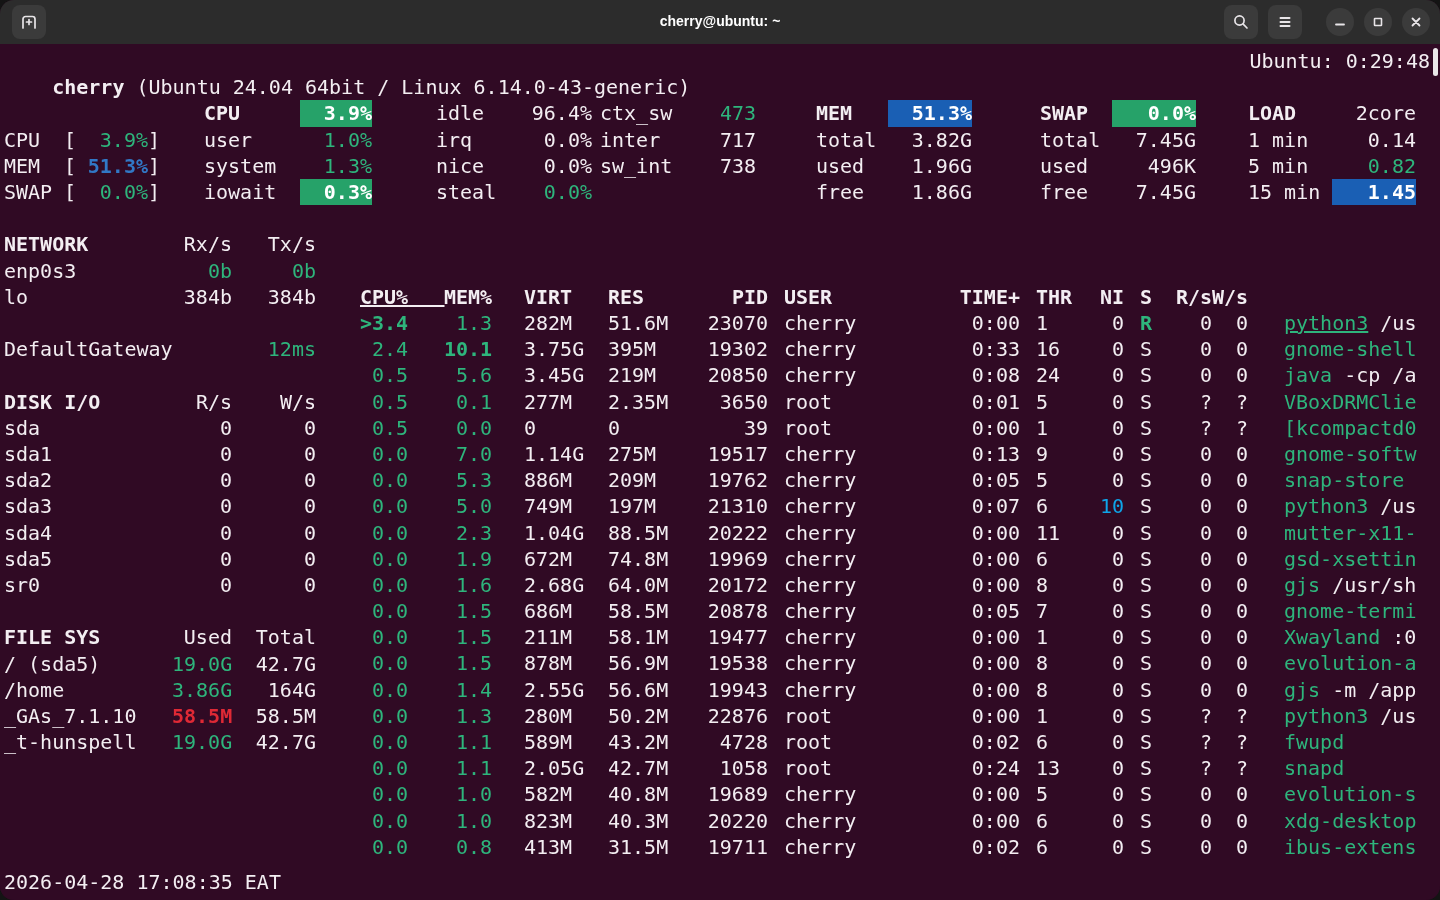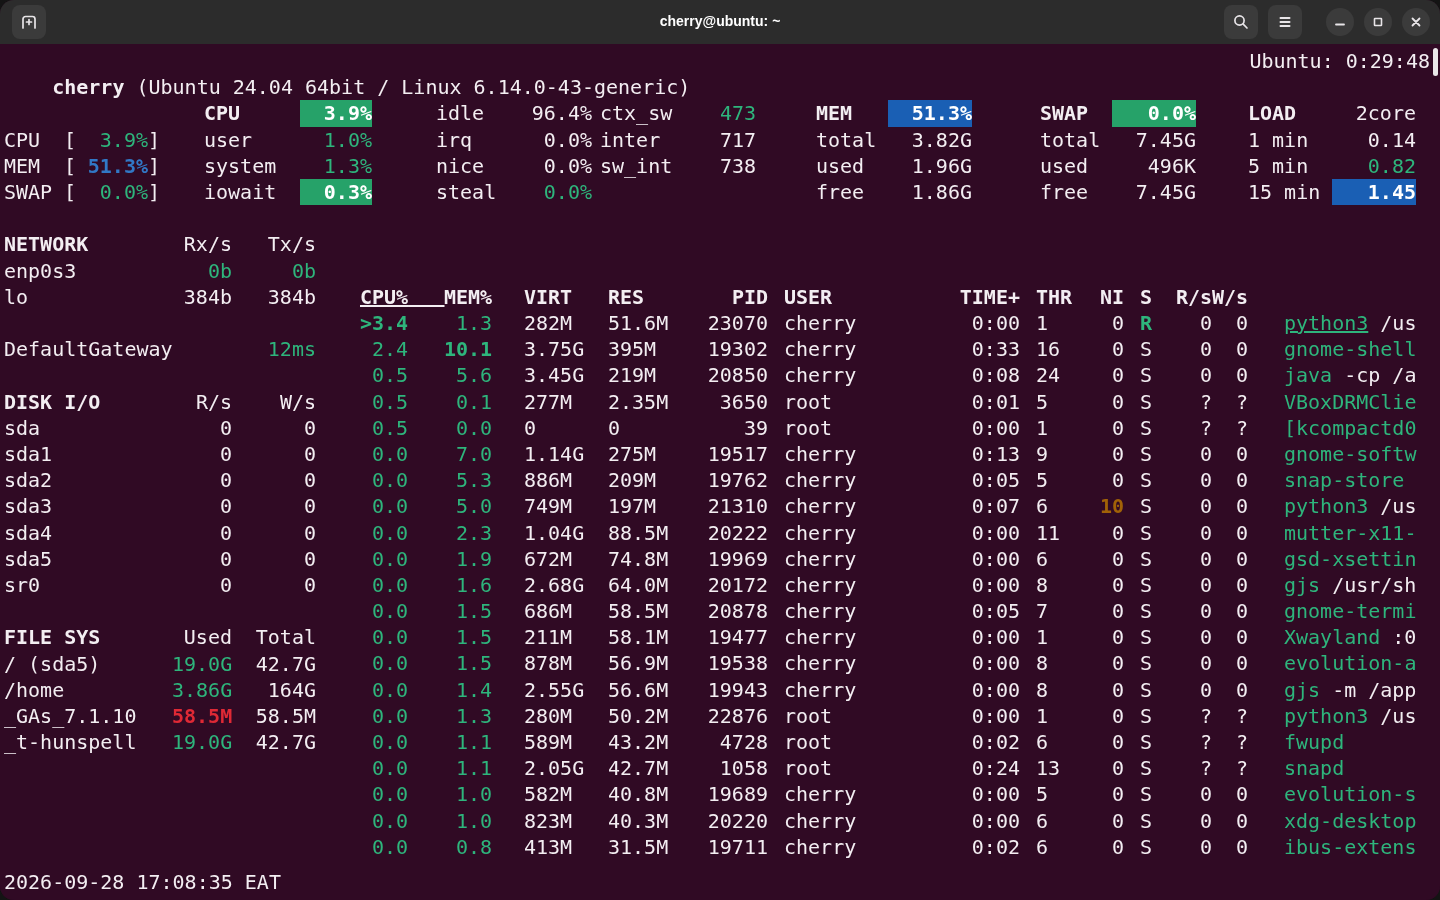--- a/index.html
+++ b/index.html
@@ -20,21 +20,21 @@
   
   .term{position:absolute;top:44px;left:0;right:0;bottom:0;background:#300a24}
   .blk{position:absolute;font-size:20px;line-height:26.2px;color:#f3eef2;white-space:pre}
   .kv{height:26.2px}
   .cell{display:inline-block;white-space:pre;vertical-align:top}
   .tr{text-align:right}
   .b{font-weight:bold}
   .g{color:#2eb57c}
   .bl{color:#3178c6;font-weight:bold}
   .r{color:#df2935;font-weight:bold}
-  .m{color:#a16207;font-weight:bold}
+  .m{color:#0ea5e9;font-weight:normal}
   .bgG{background:#26a269;color:#ffffff;font-weight:bold}
   .bgB{background:#1a5fb4;color:#ffffff;font-weight:bold}
   .u{text-decoration:underline}
 
   .l-header{top:48px;left:4px;right:10px}
   .l-header .right{position:absolute;right:0;top:0}
   .sp{margin-left:12px}
 
   .quicklook{top:126.6px;left:4px}
   .cpu-left{top:100.4px;left:204px}
@@ -143,16 +143,16 @@
   <div class="blk swap-panel" id="swap-panel"><div class="kv"><span class="cell b" style="width: 72px;">SWAP</span><span class="cell tr bgG" style="width: 84px;">0.0%</span></div><div class="kv"><span class="cell " style="width: 72px;">total</span><span class="cell tr " style="width: 84px;">7.45G</span></div><div class="kv"><span class="cell " style="width: 72px;">used</span><span class="cell tr " style="width: 84px;">496K</span></div><div class="kv"><span class="cell " style="width: 72px;">free</span><span class="cell tr " style="width: 84px;">7.45G</span></div></div>
   <div class="blk load-panel" id="load-panel"><div class="kv"><span class="cell b" style="width: 84px;">LOAD</span><span class="cell tr " style="width: 84px;">2core</span></div><div class="kv"><span class="cell " style="width: 84px;">1 min</span><span class="cell tr " style="width: 84px;">0.14</span></div><div class="kv"><span class="cell " style="width: 84px;">5 min</span><span class="cell tr g" style="width: 84px;">0.82</span></div><div class="kv"><span class="cell " style="width: 84px;">15 min</span><span class="cell tr bgB" style="width: 84px;">1.45</span></div></div>
   <div class="blk network-panel" id="network-panel"><div class="kv"><span class="cell b" style="width: 168px;">NETWORK</span><span class="cell tr" style="width: 60px;">Rx/s</span><span class="cell tr" style="width: 84px;">Tx/s</span></div><div class="kv"><span class="cell " style="width: 168px;">enp0s3</span><span class="cell tr g" style="width: 60px;">0b</span><span class="cell tr g" style="width: 84px;">0b</span></div><div class="kv"><span class="cell " style="width: 168px;">lo</span><span class="cell tr " style="width: 60px;">384b</span><span class="cell tr " style="width: 84px;">384b</span></div><div class="kv"></div><div class="kv"><span class="cell " style="width: 168px;">DefaultGateway</span><span class="cell tr" style="width: 60px;"></span><span class="cell tr g" style="width: 84px;">12ms</span></div></div>
   <div class="blk disk-panel" id="disk-panel"><div class="kv"><span class="cell b" style="width: 168px;">DISK I/O</span><span class="cell tr" style="width: 60px;">R/s</span><span class="cell tr" style="width: 84px;">W/s</span></div><div class="kv"><span class="cell " style="width: 168px;">sda</span><span class="cell tr " style="width: 60px;">0</span><span class="cell tr " style="width: 84px;">0</span></div><div class="kv"><span class="cell " style="width: 168px;">sda1</span><span class="cell tr " style="width: 60px;">0</span><span class="cell tr " style="width: 84px;">0</span></div><div class="kv"><span class="cell " style="width: 168px;">sda2</span><span class="cell tr " style="width: 60px;">0</span><span class="cell tr " style="width: 84px;">0</span></div><div class="kv"><span class="cell " style="width: 168px;">sda3</span><span class="cell tr " style="width: 60px;">0</span><span class="cell tr " style="width: 84px;">0</span></div><div class="kv"><span class="cell " style="width: 168px;">sda4</span><span class="cell tr " style="width: 60px;">0</span><span class="cell tr " style="width: 84px;">0</span></div><div class="kv"><span class="cell " style="width: 168px;">sda5</span><span class="cell tr " style="width: 60px;">0</span><span class="cell tr " style="width: 84px;">0</span></div><div class="kv"><span class="cell " style="width: 168px;">sr0</span><span class="cell tr " style="width: 60px;">0</span><span class="cell tr " style="width: 84px;">0</span></div></div>
   <div class="blk fs-panel" id="fs-panel"><div class="kv"><span class="cell b" style="width: 168px;">FILE SYS</span><span class="cell tr" style="width: 60px;">Used</span><span class="cell tr" style="width: 84px;">Total</span></div><div class="kv"><span class="cell " style="width: 168px;">/ (sda5)</span><span class="cell tr g" style="width: 60px;">19.0G</span><span class="cell tr " style="width: 84px;">42.7G</span></div><div class="kv"><span class="cell " style="width: 168px;">/home</span><span class="cell tr g" style="width: 60px;">3.86G</span><span class="cell tr " style="width: 84px;">164G</span></div><div class="kv"><span class="cell " style="width: 168px;">_GAs_7.1.10</span><span class="cell tr r" style="width: 60px;">58.5M</span><span class="cell tr " style="width: 84px;">58.5M</span></div><div class="kv"><span class="cell " style="width: 168px;">_t-hunspell</span><span class="cell tr g" style="width: 60px;">19.0G</span><span class="cell tr " style="width: 84px;">42.7G</span></div></div>
 
 
   <div class="blk phead" id="phead"><span class="cell c-cpu h-cpu">CPU%</span><span class="cell c-mem tr b">MEM%</span><span class="cell c-virt b">VIRT</span><span class="cell c-res b">RES</span><span class="cell c-pid tr b">PID</span><span class="cell c-user b">USER</span><span class="cell c-time tr b">TIME+</span><span class="cell c-thr b">THR</span><span class="cell c-ni tr b">NI</span><span class="cell c-st b">S</span><span class="cell c-rs tr b">R/s</span><span class="cell c-ws tr b">W/s</span></div>
   <div class="blk ptable" id="ptable"><div class="prow"><span class="cell c-cpu tr g b">&gt;3.4</span><span class="cell c-mem tr g">1.3</span><span class="cell c-virt">282M</span><span class="cell c-res">51.6M</span><span class="cell c-pid tr">23070</span><span class="cell c-user">cherry</span><span class="cell c-time tr">0:00</span><span class="cell c-thr">1</span><span class="cell c-ni tr">0</span><span class="cell c-st g b">R</span><span class="cell c-rs tr">0</span><span class="cell c-ws tr">0</span><span class="cell c-cmd"><span class="cell g u">python3</span><span class="cell " style="margin-left: 12px;">/us</span></span></div><div class="prow"><span class="cell c-cpu tr g">2.4</span><span class="cell c-mem tr g b">10.1</span><span class="cell c-virt">3.75G</span><span class="cell c-res">395M</span><span class="cell c-pid tr">19302</span><span class="cell c-user">cherry</span><span class="cell c-time tr">0:33</span><span class="cell c-thr">16</span><span class="cell c-ni tr">0</span><span class="cell c-st">S</span><span class="cell c-rs tr">0</span><span class="cell c-ws tr">0</span><span class="cell c-cmd"><span class="cell g">gnome-shell</span></span></div><div class="prow"><span class="cell c-cpu tr g">0.5</span><span class="cell c-mem tr g">5.6</span><span class="cell c-virt">3.45G</span><span class="cell c-res">219M</span><span class="cell c-pid tr">20850</span><span class="cell c-user">cherry</span><span class="cell c-time tr">0:08</span><span class="cell c-thr">24</span><span class="cell c-ni tr">0</span><span class="cell c-st">S</span><span class="cell c-rs tr">0</span><span class="cell c-ws tr">0</span><span class="cell c-cmd"><span class="cell g">java</span><span class="cell " style="margin-left: 12px;">-cp /a</span></span></div><div class="prow"><span class="cell c-cpu tr g">0.5</span><span class="cell c-mem tr g">0.1</span><span class="cell c-virt">277M</span><span class="cell c-res">2.35M</span><span class="cell c-pid tr">3650</span><span class="cell c-user">root</span><span class="cell c-time tr">0:01</span><span class="cell c-thr">5</span><span class="cell c-ni tr">0</span><span class="cell c-st">S</span><span class="cell c-rs tr">?</span><span class="cell c-ws tr">?</span><span class="cell c-cmd"><span class="cell g">VBoxDRMClie</span></span></div><div class="prow"><span class="cell c-cpu tr g">0.5</span><span class="cell c-mem tr g">0.0</span><span class="cell c-virt">0</span><span class="cell c-res">0</span><span class="cell c-pid tr">39</span><span class="cell c-user">root</span><span class="cell c-time tr">0:00</span><span class="cell c-thr">1</span><span class="cell c-ni tr">0</span><span class="cell c-st">S</span><span class="cell c-rs tr">?</span><span class="cell c-ws tr">?</span><span class="cell c-cmd"><span class="cell g">[kcompactd0</span></span></div><div class="prow"><span class="cell c-cpu tr g">0.0</span><span class="cell c-mem tr g">7.0</span><span class="cell c-virt">1.14G</span><span class="cell c-res">275M</span><span class="cell c-pid tr">19517</span><span class="cell c-user">cherry</span><span class="cell c-time tr">0:13</span><span class="cell c-thr">9</span><span class="cell c-ni tr">0</span><span class="cell c-st">S</span><span class="cell c-rs tr">0</span><span class="cell c-ws tr">0</span><span class="cell c-cmd"><span class="cell g">gnome-softw</span></span></div><div class="prow"><span class="cell c-cpu tr g">0.0</span><span class="cell c-mem tr g">5.3</span><span class="cell c-virt">886M</span><span class="cell c-res">209M</span><span class="cell c-pid tr">19762</span><span class="cell c-user">cherry</span><span class="cell c-time tr">0:05</span><span class="cell c-thr">5</span><span class="cell c-ni tr">0</span><span class="cell c-st">S</span><span class="cell c-rs tr">0</span><span class="cell c-ws tr">0</span><span class="cell c-cmd"><span class="cell g">snap-store</span></span></div><div class="prow"><span class="cell c-cpu tr g">0.0</span><span class="cell c-mem tr g">5.0</span><span class="cell c-virt">749M</span><span class="cell c-res">197M</span><span class="cell c-pid tr">21310</span><span class="cell c-user">cherry</span><span class="cell c-time tr">0:07</span><span class="cell c-thr">6</span><span class="cell c-ni tr m">10</span><span class="cell c-st">S</span><span class="cell c-rs tr">0</span><span class="cell c-ws tr">0</span><span class="cell c-cmd"><span class="cell g">python3</span><span class="cell " style="margin-left: 12px;">/us</span></span></div><div class="prow"><span class="cell c-cpu tr g">0.0</span><span class="cell c-mem tr g">2.3</span><span class="cell c-virt">1.04G</span><span class="cell c-res">88.5M</span><span class="cell c-pid tr">20222</span><span class="cell c-user">cherry</span><span class="cell c-time tr">0:00</span><span class="cell c-thr">11</span><span class="cell c-ni tr">0</span><span class="cell c-st">S</span><span class="cell c-rs tr">0</span><span class="cell c-ws tr">0</span><span class="cell c-cmd"><span class="cell g">mutter-x11-</span></span></div><div class="prow"><span class="cell c-cpu tr g">0.0</span><span class="cell c-mem tr g">1.9</span><span class="cell c-virt">672M</span><span class="cell c-res">74.8M</span><span class="cell c-pid tr">19969</span><span class="cell c-user">cherry</span><span class="cell c-time tr">0:00</span><span class="cell c-thr">6</span><span class="cell c-ni tr">0</span><span class="cell c-st">S</span><span class="cell c-rs tr">0</span><span class="cell c-ws tr">0</span><span class="cell c-cmd"><span class="cell g">gsd-xsettin</span></span></div><div class="prow"><span class="cell c-cpu tr g">0.0</span><span class="cell c-mem tr g">1.6</span><span class="cell c-virt">2.68G</span><span class="cell c-res">64.0M</span><span class="cell c-pid tr">20172</span><span class="cell c-user">cherry</span><span class="cell c-time tr">0:00</span><span class="cell c-thr">8</span><span class="cell c-ni tr">0</span><span class="cell c-st">S</span><span class="cell c-rs tr">0</span><span class="cell c-ws tr">0</span><span class="cell c-cmd"><span class="cell g">gjs</span><span class="cell " style="margin-left: 12px;">/usr/sh</span></span></div><div class="prow"><span class="cell c-cpu tr g">0.0</span><span class="cell c-mem tr g">1.5</span><span class="cell c-virt">686M</span><span class="cell c-res">58.5M</span><span class="cell c-pid tr">20878</span><span class="cell c-user">cherry</span><span class="cell c-time tr">0:05</span><span class="cell c-thr">7</span><span class="cell c-ni tr">0</span><span class="cell c-st">S</span><span class="cell c-rs tr">0</span><span class="cell c-ws tr">0</span><span class="cell c-cmd"><span class="cell g">gnome-termi</span></span></div><div class="prow"><span class="cell c-cpu tr g">0.0</span><span class="cell c-mem tr g">1.5</span><span class="cell c-virt">211M</span><span class="cell c-res">58.1M</span><span class="cell c-pid tr">19477</span><span class="cell c-user">cherry</span><span class="cell c-time tr">0:00</span><span class="cell c-thr">1</span><span class="cell c-ni tr">0</span><span class="cell c-st">S</span><span class="cell c-rs tr">0</span><span class="cell c-ws tr">0</span><span class="cell c-cmd"><span class="cell g">Xwayland</span><span class="cell " style="margin-left: 12px;">:0</span></span></div><div class="prow"><span class="cell c-cpu tr g">0.0</span><span class="cell c-mem tr g">1.5</span><span class="cell c-virt">878M</span><span class="cell c-res">56.9M</span><span class="cell c-pid tr">19538</span><span class="cell c-user">cherry</span><span class="cell c-time tr">0:00</span><span class="cell c-thr">8</span><span class="cell c-ni tr">0</span><span class="cell c-st">S</span><span class="cell c-rs tr">0</span><span class="cell c-ws tr">0</span><span class="cell c-cmd"><span class="cell g">evolution-a</span></span></div><div class="prow"><span class="cell c-cpu tr g">0.0</span><span class="cell c-mem tr g">1.4</span><span class="cell c-virt">2.55G</span><span class="cell c-res">56.6M</span><span class="cell c-pid tr">19943</span><span class="cell c-user">cherry</span><span class="cell c-time tr">0:00</span><span class="cell c-thr">8</span><span class="cell c-ni tr">0</span><span class="cell c-st">S</span><span class="cell c-rs tr">0</span><span class="cell c-ws tr">0</span><span class="cell c-cmd"><span class="cell g">gjs</span><span class="cell " style="margin-left: 12px;">-m /app</span></span></div><div class="prow"><span class="cell c-cpu tr g">0.0</span><span class="cell c-mem tr g">1.3</span><span class="cell c-virt">280M</span><span class="cell c-res">50.2M</span><span class="cell c-pid tr">22876</span><span class="cell c-user">root</span><span class="cell c-time tr">0:00</span><span class="cell c-thr">1</span><span class="cell c-ni tr">0</span><span class="cell c-st">S</span><span class="cell c-rs tr">?</span><span class="cell c-ws tr">?</span><span class="cell c-cmd"><span class="cell g">python3</span><span class="cell " style="margin-left: 12px;">/us</span></span></div><div class="prow"><span class="cell c-cpu tr g">0.0</span><span class="cell c-mem tr g">1.1</span><span class="cell c-virt">589M</span><span class="cell c-res">43.2M</span><span class="cell c-pid tr">4728</span><span class="cell c-user">root</span><span class="cell c-time tr">0:02</span><span class="cell c-thr">6</span><span class="cell c-ni tr">0</span><span class="cell c-st">S</span><span class="cell c-rs tr">?</span><span class="cell c-ws tr">?</span><span class="cell c-cmd"><span class="cell g">fwupd</span></span></div><div class="prow"><span class="cell c-cpu tr g">0.0</span><span class="cell c-mem tr g">1.1</span><span class="cell c-virt">2.05G</span><span class="cell c-res">42.7M</span><span class="cell c-pid tr">1058</span><span class="cell c-user">root</span><span class="cell c-time tr">0:24</span><span class="cell c-thr">13</span><span class="cell c-ni tr">0</span><span class="cell c-st">S</span><span class="cell c-rs tr">?</span><span class="cell c-ws tr">?</span><span class="cell c-cmd"><span class="cell g">snapd</span></span></div><div class="prow"><span class="cell c-cpu tr g">0.0</span><span class="cell c-mem tr g">1.0</span><span class="cell c-virt">582M</span><span class="cell c-res">40.8M</span><span class="cell c-pid tr">19689</span><span class="cell c-user">cherry</span><span class="cell c-time tr">0:00</span><span class="cell c-thr">5</span><span class="cell c-ni tr">0</span><span class="cell c-st">S</span><span class="cell c-rs tr">0</span><span class="cell c-ws tr">0</span><span class="cell c-cmd"><span class="cell g">evolution-s</span></span></div><div class="prow"><span class="cell c-cpu tr g">0.0</span><span class="cell c-mem tr g">1.0</span><span class="cell c-virt">823M</span><span class="cell c-res">40.3M</span><span class="cell c-pid tr">20220</span><span class="cell c-user">cherry</span><span class="cell c-time tr">0:00</span><span class="cell c-thr">6</span><span class="cell c-ni tr">0</span><span class="cell c-st">S</span><span class="cell c-rs tr">0</span><span class="cell c-ws tr">0</span><span class="cell c-cmd"><span class="cell g">xdg-desktop</span></span></div><div class="prow"><span class="cell c-cpu tr g">0.0</span><span class="cell c-mem tr g">0.8</span><span class="cell c-virt">413M</span><span class="cell c-res">31.5M</span><span class="cell c-pid tr">19711</span><span class="cell c-user">cherry</span><span class="cell c-time tr">0:02</span><span class="cell c-thr">6</span><span class="cell c-ni tr">0</span><span class="cell c-st">S</span><span class="cell c-rs tr">0</span><span class="cell c-ws tr">0</span><span class="cell c-cmd"><span class="cell g">ibus-extens</span></span></div></div>
 
-  <div class="blk footer-line">2026-09-28 17:08:35 EAT</div>
+  <div class="blk footer-line">2026-04-28 17:08:35 EAT</div>
 
   <div class="scroll-thumb"></div>
 </div>
 
 </body></html>

